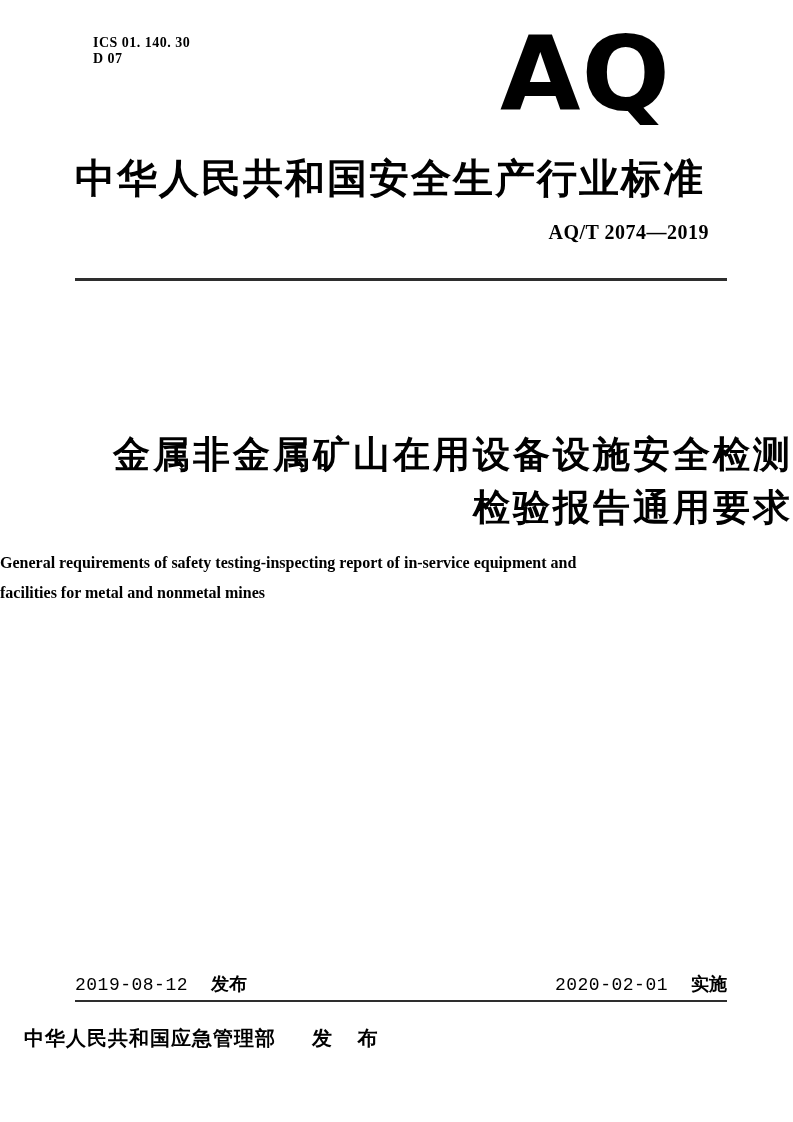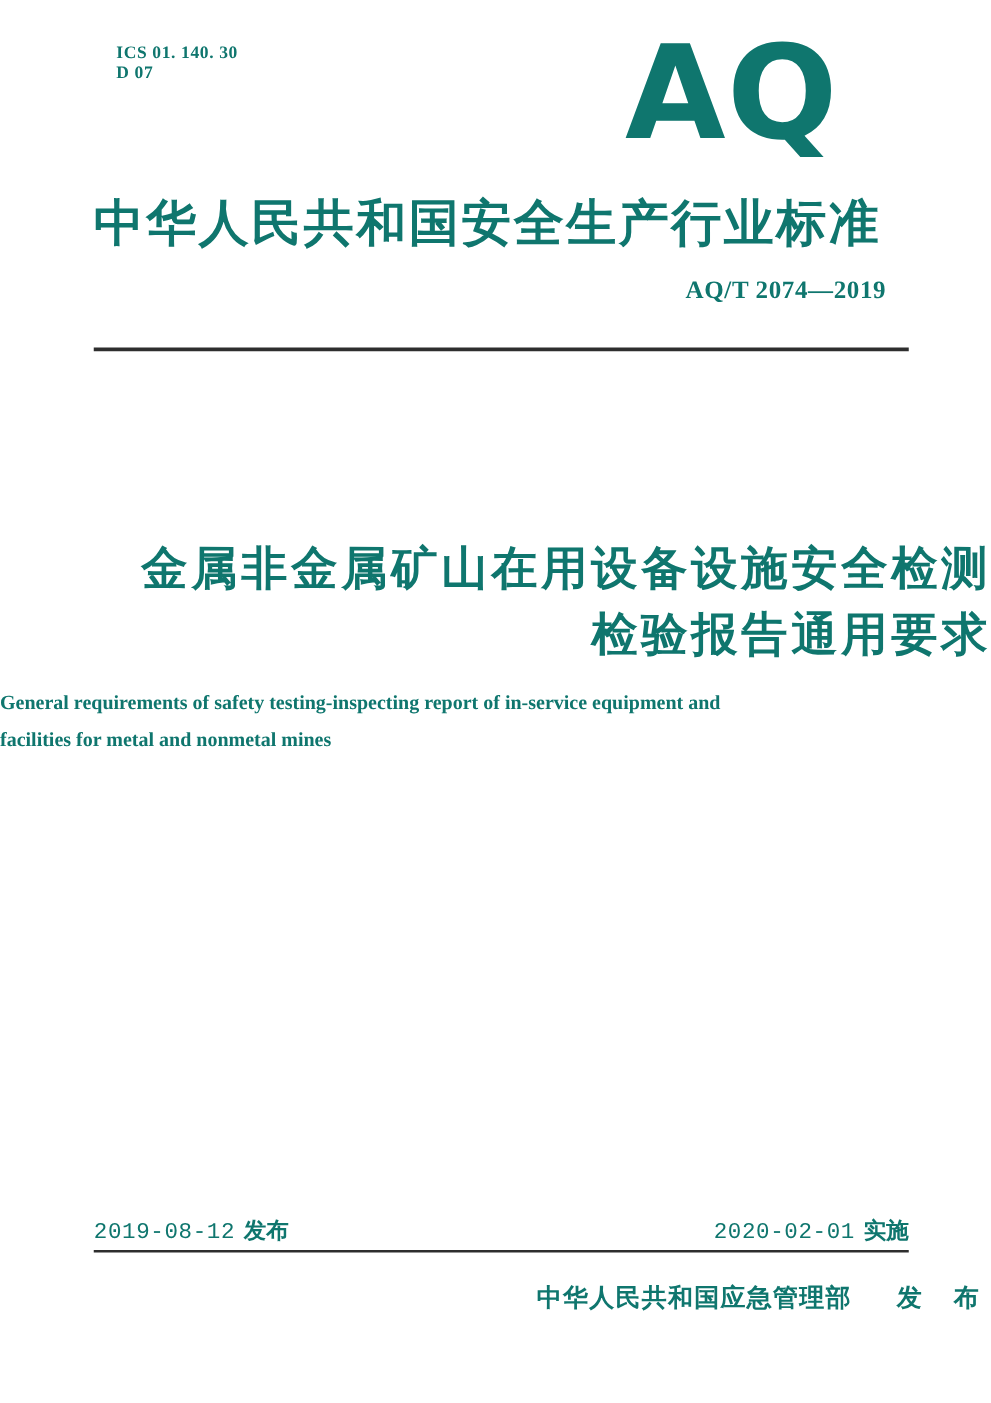--- a/index.html
+++ b/index.html
@@ -1,21 +1,21 @@
 <!DOCTYPE html>
 <html><head>
 <meta charset="utf-8">
 <style>
   html, body { margin: 0; padding: 0; background: #ffffff; }
   .page {
     position: relative;
     width: 793px;
     height: 1122px;
     background: #ffffff;
-    color: #0f766e;
+    color: #000000;
     font-family: "Liberation Sans", sans-serif;
     overflow: hidden;
   }
   .ics-block {
     position: absolute;
     left: 93px;
     top: 35px;
     font-family: "Liberation Serif", serif;
     font-weight: bold;
     font-size: 14px;
@@ -84,37 +84,38 @@
     position: absolute;
     left: 75px;
     right: 66px;
     top: 972px;
     display: flex;
     justify-content: space-between;
     align-items: baseline;
     font-size: 18px;
   }
   .date-num { font-family: Liberation Mono, monospace; letter-spacing: 0.5px; text-align: center; }
-  .date-label { font-weight: bold; margin-left: 7px; }
+  .date-label { font-weight: bold; margin-left: 23px; }
   .rule-bottom {
     position: absolute;
     left: 75px;
     right: 66px;
     top: 1000px;
     border-top: 2px solid #2e2e2e;
   }
   .footer-row {
     position: absolute;
     left: 0;
     right: 0;
     top: 1025px;
-    text-align: right;
+    text-align: left;
     font-weight: bold;
     font-size: 20px;
     letter-spacing: 1px;
+    padding-left: 24px;
   }
   .publish-action {
     display: inline-block;
     margin-left: 36px;
     letter-spacing: 10px;
     font-weight: bold;
   }
 </style>
 </head>
 <body>

